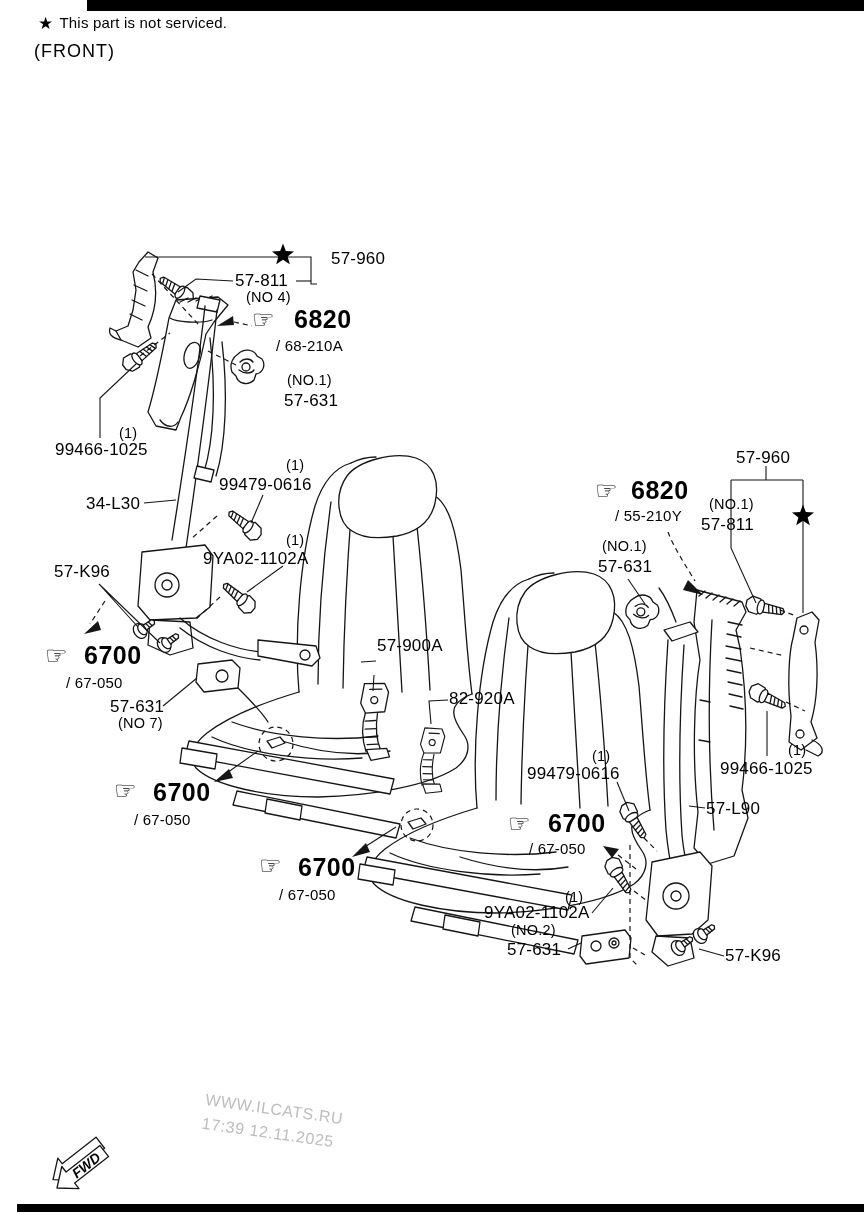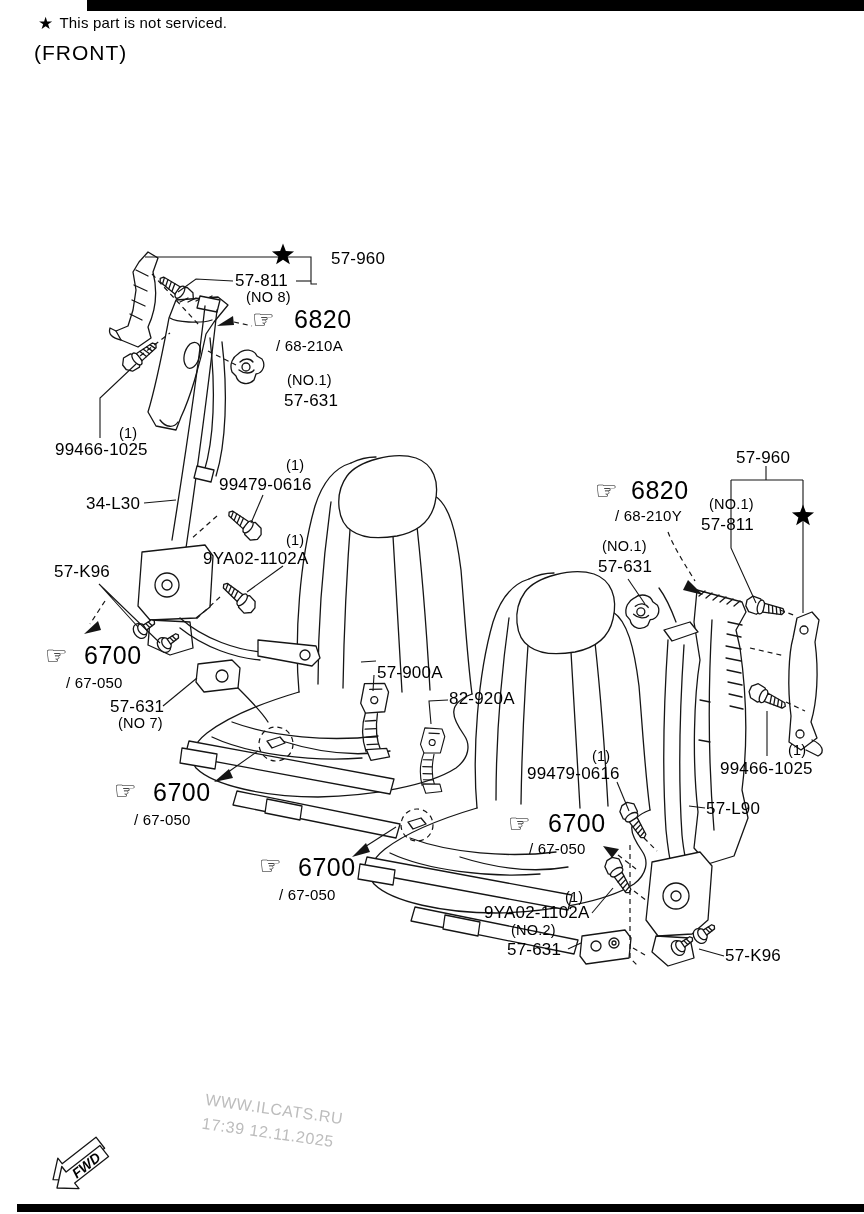--- a/index.html
+++ b/index.html
@@ -2,23 +2,23 @@
 <html><head>
 <meta charset="utf-8">
 <style>
   html,body{margin:0;padding:0}
   body{width:864px;height:1214px;position:relative;background:#fff;
        font-family:"Liberation Sans",sans-serif;color:#000;overflow:hidden}
   .bar{position:absolute;background:#000}
   .lbl{position:absolute;white-space:nowrap;line-height:1;letter-spacing:.2px}
   .t17{font-size:17px}
   .t14{font-size:14.5px}
-  .t25{font-size:25px;font-weight:400;letter-spacing:.5px}
+  .t25{font-size:25px;font-weight:700;letter-spacing:.5px}
   .t18{font-size:15px}
-  .t21{font-size:21px;letter-spacing:1px}
+  .t21{font-size:18px;letter-spacing:1px}
   .t15n{font-size:15px}
   .hand{position:absolute;font-family:"DejaVu Sans",sans-serif;font-size:25px;line-height:.8}
   .star{font-family:"DejaVu Sans",sans-serif;font-size:17px;vertical-align:-1px;margin-right:6px}
   .wm{position:absolute;color:#bdbdbd;font-size:16px;letter-spacing:.6px;
       transform:rotate(8deg);transform-origin:0 0;line-height:1.5}
   svg{position:absolute;left:0;top:0}
   .ln{fill:none;stroke:#151515;stroke-width:1.3;stroke-linecap:round;stroke-linejoin:round}
   .wfill{fill:#fff;stroke:#151515;stroke-width:1.3;stroke-linejoin:round}
   .ld{fill:none;stroke:#151515;stroke-width:1.1}
   .dsh{fill:none;stroke:#151515;stroke-width:1.2;stroke-dasharray:5 4}
@@ -228,49 +228,49 @@
 
 <div class="hand" style="left:252px;top:310px">☞</div>
 <div class="hand" style="left:45px;top:646px">☞</div>
 <div class="hand" style="left:114px;top:781px">☞</div>
 <div class="hand" style="left:259px;top:856px">☞</div>
 <div class="hand" style="left:595px;top:481px">☞</div>
 <div class="hand" style="left:508px;top:814px">☞</div>
 
 <div class="lbl t17" style="left:331px;top:250px">57-960</div>
 <div class="lbl t17" style="left:235px;top:272px">57-811</div>
-<div class="lbl t14" style="left:246px;top:290px">(NO 8)</div>
+<div class="lbl t14" style="left:246px;top:290px">(NO 4)</div>
 <div class="lbl t25" style="left:294px;top:307px">6820</div>
 <div class="lbl t18" style="left:276px;top:338px">/ 68-210A</div>
 <div class="lbl t14" style="left:287px;top:373px">(NO.1)</div>
 <div class="lbl t17" style="left:284px;top:392px">57-631</div>
 <div class="lbl t14" style="left:119px;top:426px">(1)</div>
 <div class="lbl t17" style="left:55px;top:441px">99466-1025</div>
 <div class="lbl t17" style="left:86px;top:495px">34-L30</div>
 <div class="lbl t14" style="left:286px;top:458px">(1)</div>
 <div class="lbl t17" style="left:219px;top:476px">99479-0616</div>
 <div class="lbl t14" style="left:286px;top:533px">(1)</div>
 <div class="lbl t17" style="left:203px;top:550px">9YA02-1102A</div>
 <div class="lbl t17" style="left:54px;top:563px">57-K96</div>
 <div class="lbl t25" style="left:84px;top:643px">6700</div>
 <div class="lbl t18" style="left:66px;top:675px">/ 67-050</div>
 <div class="lbl t17" style="left:110px;top:698px">57-631</div>
 <div class="lbl t14" style="left:118px;top:716px">(NO 7)</div>
-<div class="lbl t17" style="left:377px;top:664px">57-900A</div>
+<div class="lbl t17" style="left:377px;top:637px">57-900A</div>
 <div class="lbl t17" style="left:449px;top:690px">82-920A</div>
 <div class="lbl t25" style="left:153px;top:780px">6700</div>
 <div class="lbl t18" style="left:134px;top:812px">/ 67-050</div>
 <div class="lbl t25" style="left:298px;top:855px">6700</div>
 <div class="lbl t18" style="left:279px;top:887px">/ 67-050</div>
 
 <div class="lbl t17" style="left:736px;top:449px">57-960</div>
 <div class="lbl t14" style="left:709px;top:497px">(NO.1)</div>
 <div class="lbl t17" style="left:701px;top:516px">57-811</div>
 <div class="lbl t25" style="left:631px;top:478px">6820</div>
-<div class="lbl t18" style="left:615px;top:508px">/ 68-210Y</div>
+<div class="lbl t18" style="left:615px;top:508px">/ 55-210Y</div>
 <div class="lbl t14" style="left:602px;top:539px">(NO.1)</div>
 <div class="lbl t17" style="left:598px;top:558px">57-631</div>
 <div class="lbl t14" style="left:592px;top:749px">(1)</div>
 <div class="lbl t17" style="left:527px;top:765px">99479-0616</div>
 <div class="lbl t14" style="left:788px;top:743px">(1)</div>
 <div class="lbl t17" style="left:720px;top:760px">99466-1025</div>
 <div class="lbl t17" style="left:706px;top:800px">57-L90</div>
 <div class="lbl t25" style="left:548px;top:811px">6700</div>
 <div class="lbl t18" style="left:529px;top:841px">/ 67-050</div>
 <div class="lbl t14" style="left:565px;top:890px">(1)</div>

